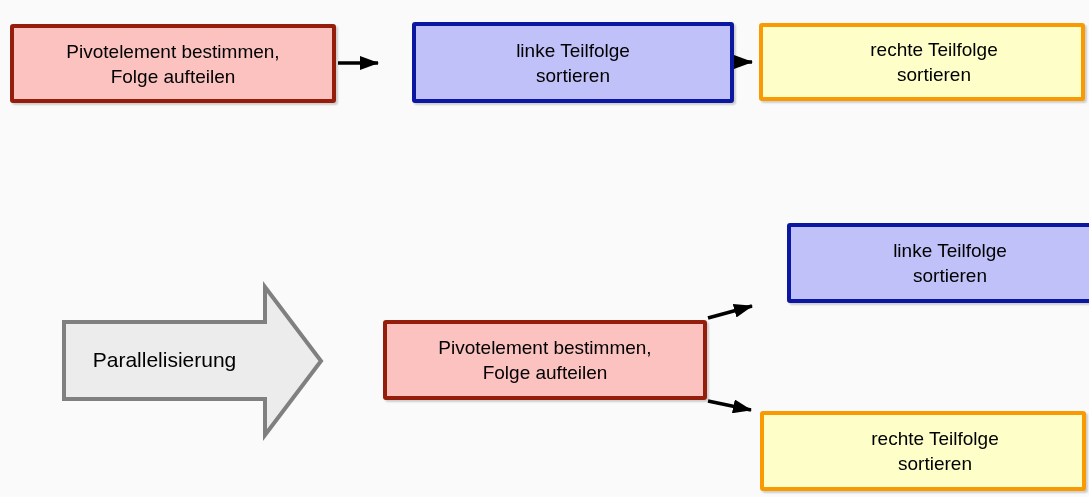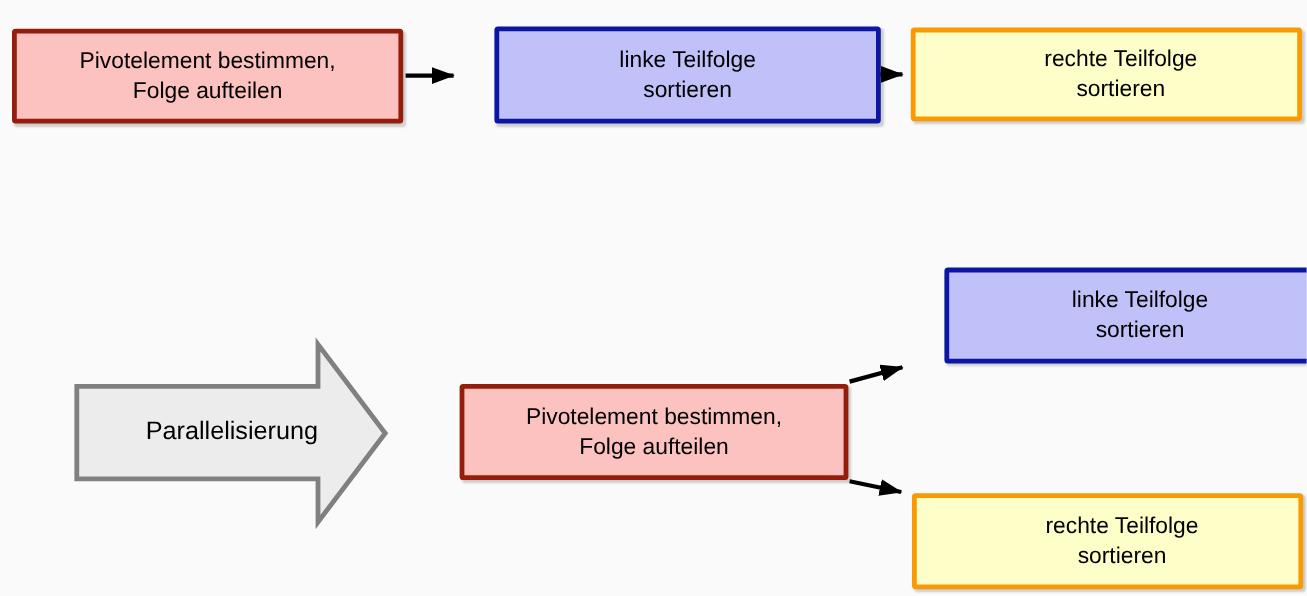--- a/index.html
+++ b/index.html
@@ -71,21 +71,21 @@
   .connector-line {
     stroke: var(--connector);
     stroke-width: 3.5;
   }
   .arrowhead-path { fill: var(--connector); }
   .big-arrow-label {
     position: absolute;
     left: 64px;
     top: 348px;
     width: 201px;
-    text-align: right;
+    text-align: center;
     font-size: 21px;
     line-height: 24px;
     color: var(--text);
   }
 </style>
 </head>
 <body>
 
 <div class="canvas">
 

